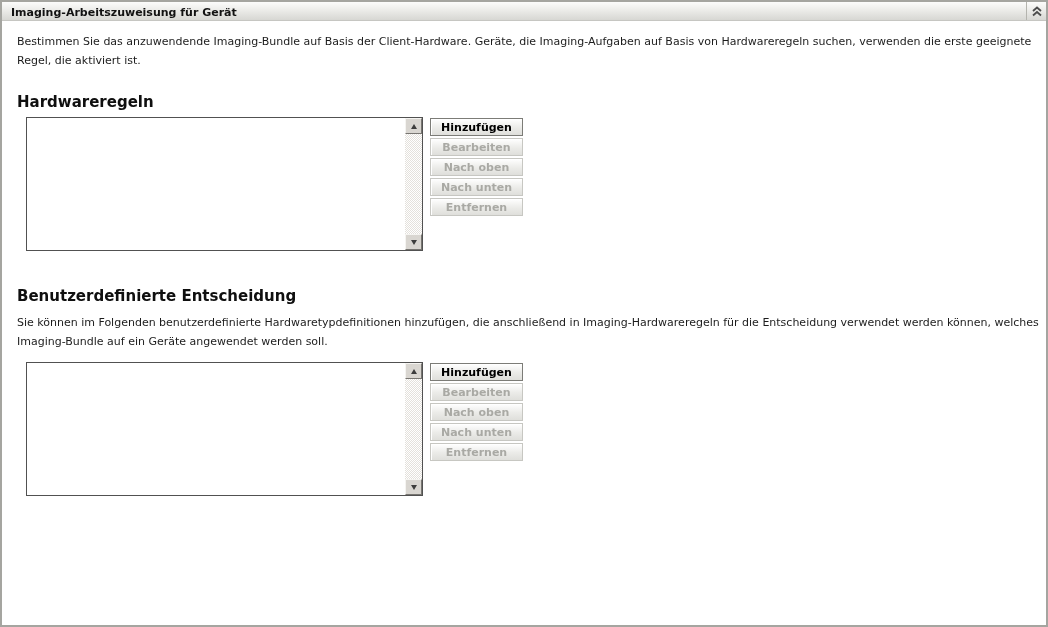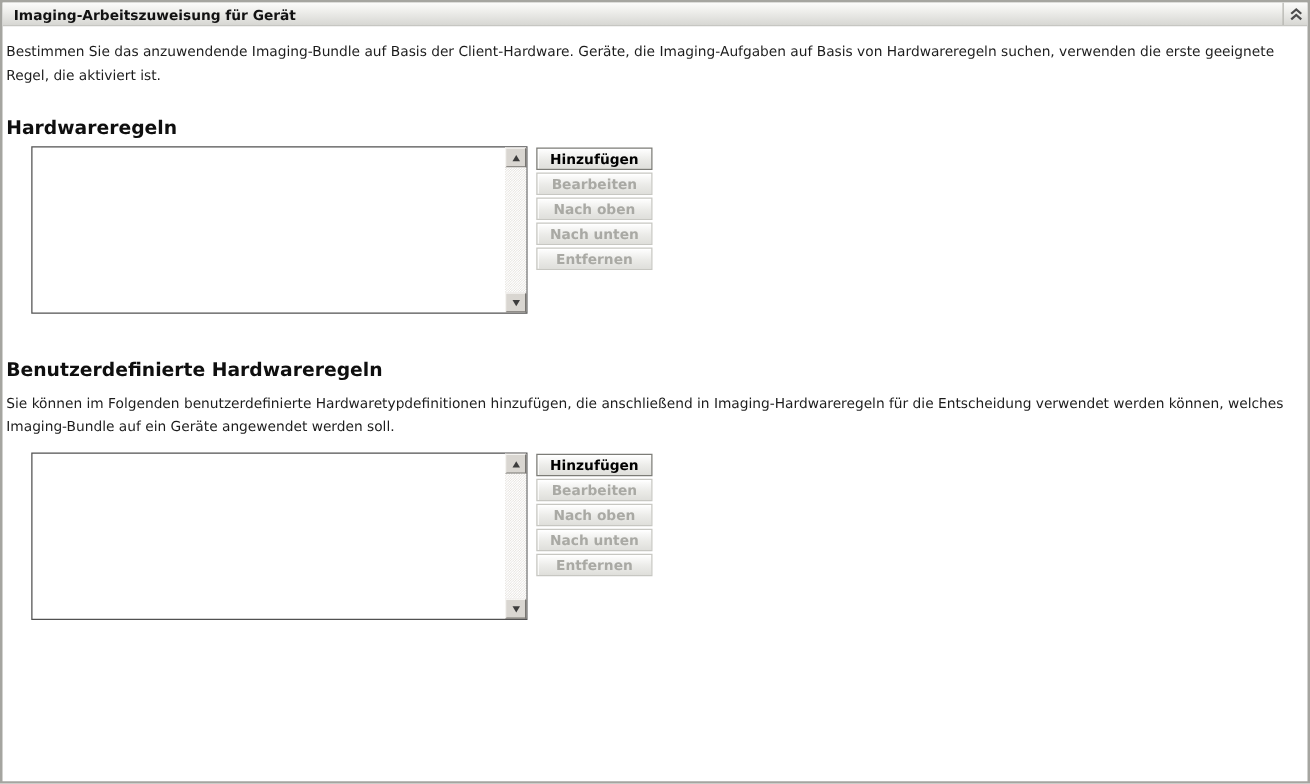--- a/index.html
+++ b/index.html
@@ -26,35 +26,35 @@
     line-height: 21px; padding-left: 9px;
     white-space: nowrap;
   }
   .header-divider { width: 1px; background: #b4b4ae; }
   .collapse-button {
     width: 19px; display: flex; align-items: center; justify-content: center;
     cursor: pointer;
   }
 
   
-  .content { padding: 0 7px 0 3px; font-size: 11px; color: #1c1c1c; }
+  .content { padding: 0 7px 0 15px; font-size: 11px; color: #1c1c1c; }
   .content p { line-height: 19px; }
   .content h3 { font-size: 15px; font-weight: bold; color: #0f0f0f; line-height: 14px; }
 
   .intro      { margin-top: 11px; }
   .h-rules    { margin-top: 25px; }
   .p-rules    { margin-top: 9px;  }
   .row-1      { margin-top: 8px;  }
   .h-types    { margin-top: 38px; }
   .p-types-1  { margin-top: 15px; }
   .p-types-2  { margin-top: 10px; }
   .row-2      { margin-top: 11px; }
 
   
-  .list-row { display: flex; align-items: flex-start; margin-left: 20px; }
+  .list-row { display: flex; align-items: flex-start; margin-left: 9px; }
   .listbox {
     width: 397px; height: 134px;
     border: 1px solid #515151;
     background: #fff;
     display: flex;
   }
   .list-items { flex: 1; }
   .scrollbar { width: 17px; display: flex; flex-direction: column; }
   .scroll-btn {
     height: 16px; flex: none;
@@ -146,21 +146,21 @@
       </div>
       <div class="button-col">
         <button class="push-btn">Hinzufügen</button>
         <button class="push-btn disabled">Bearbeiten</button>
         <button class="push-btn disabled">Nach oben</button>
         <button class="push-btn disabled">Nach unten</button>
         <button class="push-btn disabled">Entfernen</button>
       </div>
     </div>
 
-    <h3 class="h-types">Benutzerdefinierte Hardwareregeln</h3>
+    <h3 class="h-types">Benutzerdefinierte Entscheidung</h3>
     <p class="p-types-2">Sie können im Folgenden benutzerdefinierte Hardwaretypdefinitionen hinzufügen, die anschließend in Imaging-Hardwareregeln für die Entscheidung verwendet werden können, welches Imaging-Bundle auf ein Geräte angewendet werden soll.</p>
 
     <div class="list-row row-2">
       <div class="listbox">
         <div class="list-items"></div>
         <div class="scrollbar">
           <div class="scroll-btn">
             <span class="tri-up"></span>
           </div>
           <div class="scroll-track"></div>

